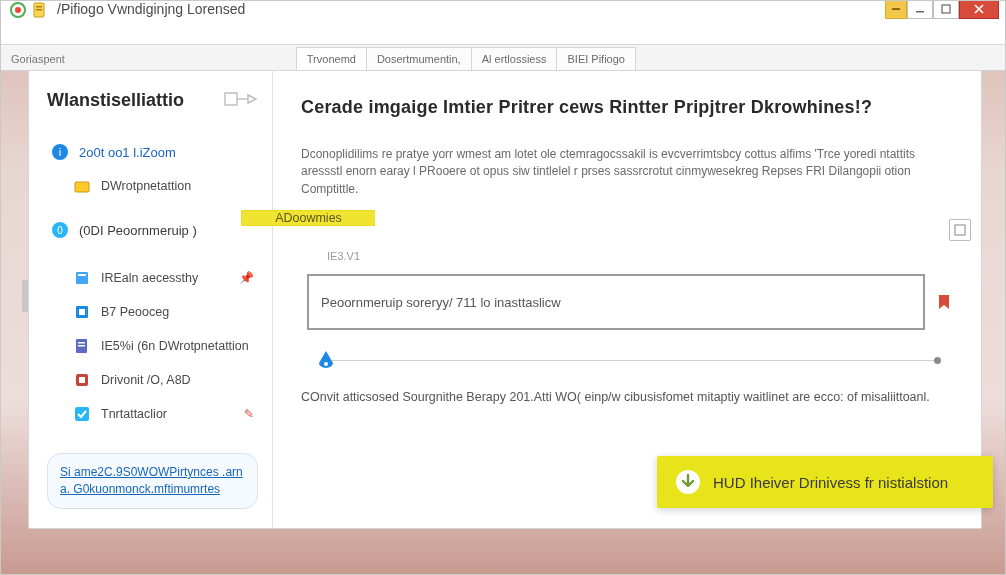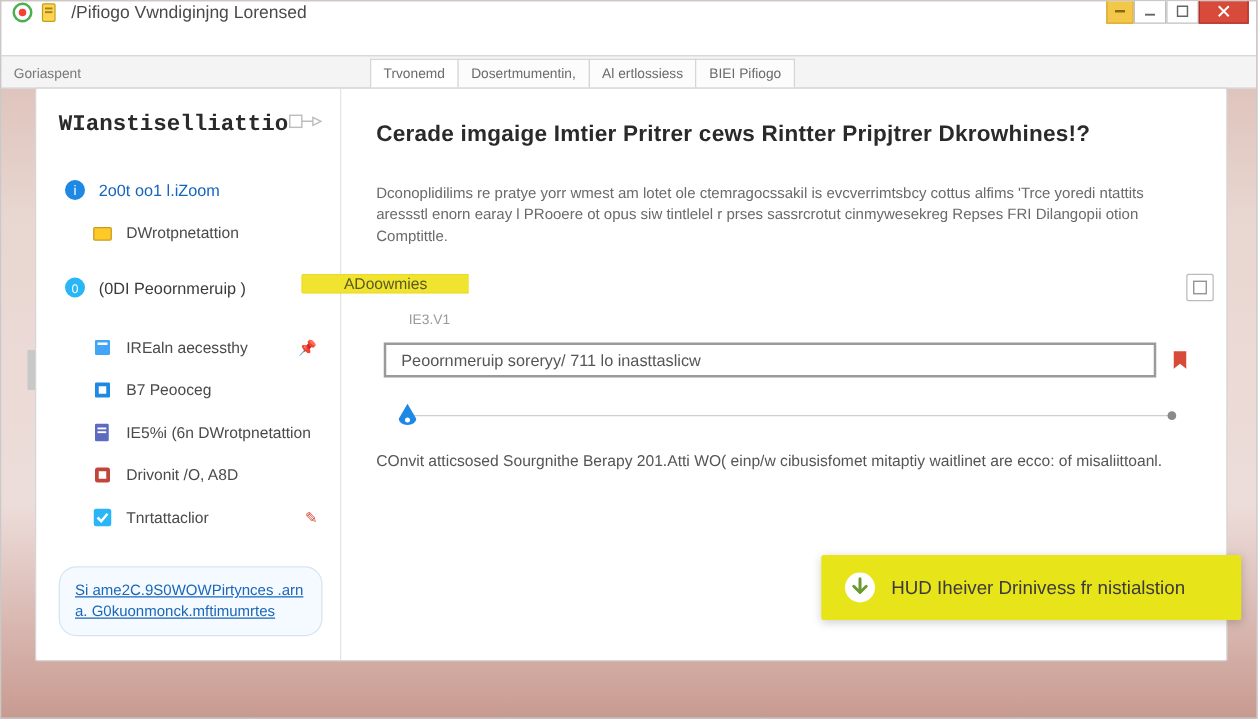--- a/index.html
+++ b/index.html
@@ -53,21 +53,20 @@
     background: #fff; border: 1px solid #d6d6d6; border-radius: 2px;
     display: flex;
   }
   .sidebar {
     width: 244px; border-right: 1px solid #e4e4e4; padding: 18px 14px 14px 18px;
     position: relative;
   }
   .sidehead {
     display: flex; align-items: center; justify-content: space-between;
     margin-bottom: 24px;
-    font-family: Liberation Mono, monospace;
   }
   .sidehead h2 { font-size: 18px; font-weight: 600; color: #2a2a2a; }
   .stepicon { width: 34px; height: 22px; }
   .navgroup { list-style: none; }
   .navrow {
     display: flex; align-items: center; gap: 10px; padding: 8px 4px;
     font-size: 13px; color: #3a3a3a; cursor: pointer; position: relative;
   }
   .navrow.sub { padding-left: 26px; font-size: 12.5px; color: #4a4a4a; }
   .navrow .nicon { width: 18px; height: 18px; display: inline-flex; align-items: center; justify-content: center; }
@@ -79,53 +78,53 @@
   }
   .linkbox a { color: #1a66b8; font-size: 12px; text-decoration: underline; display: block; line-height: 1.4; }
 
   .main {
     flex: 1; padding: 26px 28px 16px 28px; position: relative;
   }
   .main h1 { font-size: 18px; font-weight: 600; color: #2a2a2a; margin-bottom: 28px; letter-spacing: .2px; }
   .desc { font-size: 12px; color: #6a6a6a; line-height: 1.45; margin-bottom: 12px; }
 
   .hlbar {
-    display: flex; align-items: center; height: 34px; margin-left: -60px; margin-right: 10px;
+    display: flex; align-items: flex-start; height: 34px; margin-left: -60px; margin-right: 10px;
   }
   .hlbar .tag {
     width: 134px; background: #f1e431; color: #5a5a20;
     display: flex; align-items: center; justify-content: center;
     font-size: 12.5px; border: 1px solid #e8da20; border-right: none;
     border-radius: 2px 0 0 2px;
   }
   .hlbar .note {
     flex: 1; background: #f7ef55; border: 1px solid #e8da20;
     color: #4a7a30; font-size: 12px; display: flex; align-items: center;
     padding: 0 12px; border-radius: 0 2px 2px 0;
   }
   .subnote { font-size: 11px; color: #9a9a9a; margin: 6px 0 12px 26px; }
 
   .searchrow { display: flex; align-items: center; gap: 10px; margin-left: 6px; }
   .searchbox {
-    flex: 1; height: 28px; border: 2px solid #9a9a9a; background: #fff;
+    flex: 1; height: 56px; border: 2px solid #9a9a9a; background: #fff;
     padding: 0 12px; font-size: 13px; color: #555;
   }
   .bookmark { width: 18px; height: 18px; }
 
   .sliderrow { margin: 20px 8px 0 8px; height: 22px; position: relative; }
   .track { position: absolute; left: 18px; right: 8px; top: 10px; height: 1px; background: #cfcfcf; }
   .dotend { position: absolute; right: 4px; top: 7px; width: 7px; height: 7px; border-radius: 50%; background: #8a8a8a; }
   .handle {
     position: absolute; left: 6px; top: -1px; width: 22px; height: 22px;
   }
 
   .confirm { font-size: 12.5px; color: #555; margin-top: 18px; }
 
   .cta {
-    position: absolute; right: -12px; bottom: 32px; height: 52px;
+    position: absolute; right: -12px; bottom: 20px; height: 52px;
     width: 336px; background: #e8e41a; border-radius: 2px;
     display: flex; align-items: center; gap: 12px; padding: 0 18px;
     box-shadow: 0 2px 8px rgba(0,0,0,.18);
     color: #3a3a3a; font-size: 15px; font-weight: 500;
   }
   .cta .cicon { width: 26px; height: 26px; }
 
   .cornerbox {
     position: absolute; right: 10px; top: 148px; width: 22px; height: 22px;
     border: 1px solid #bbb; background: #fff; border-radius: 2px;

